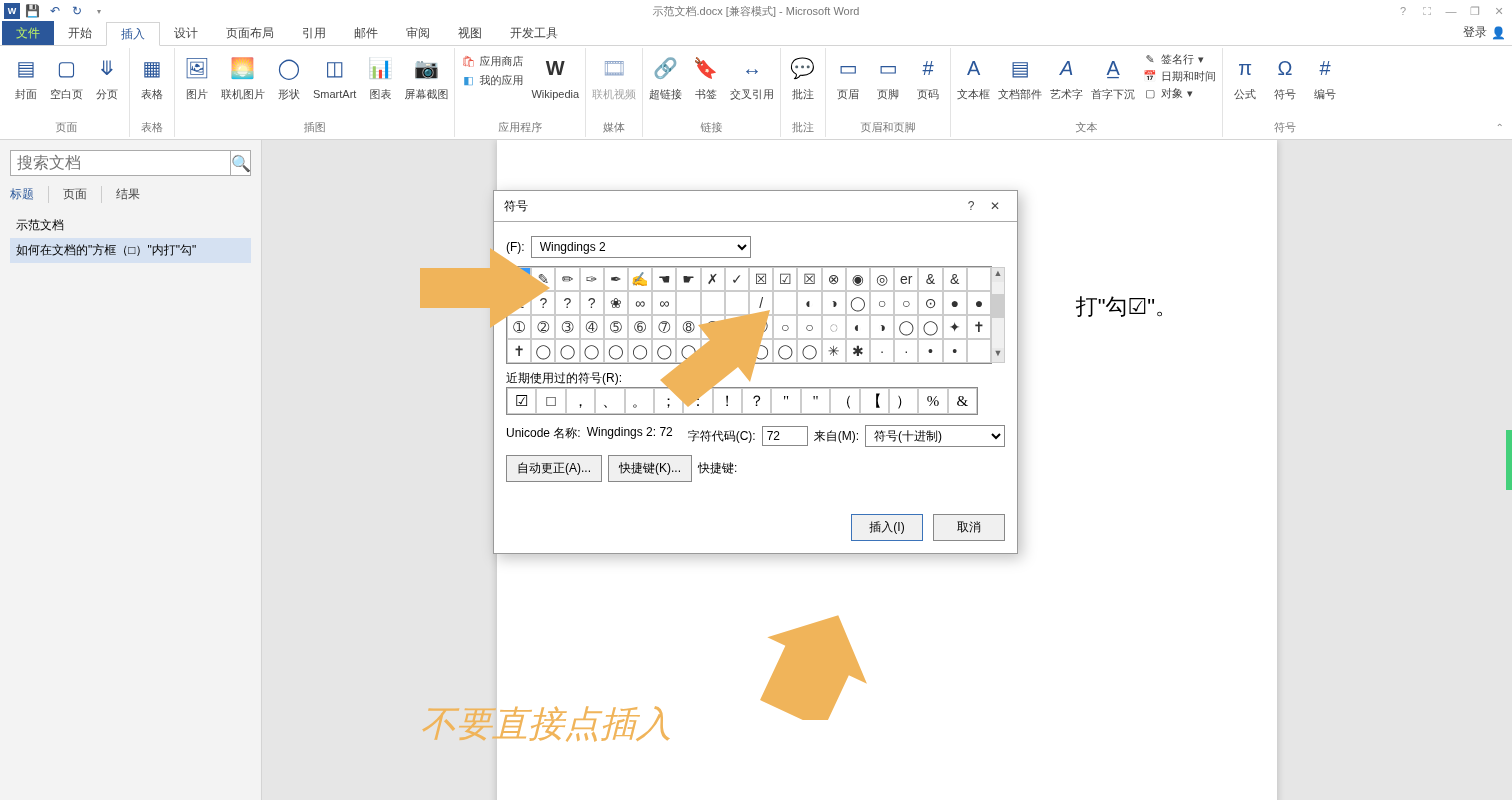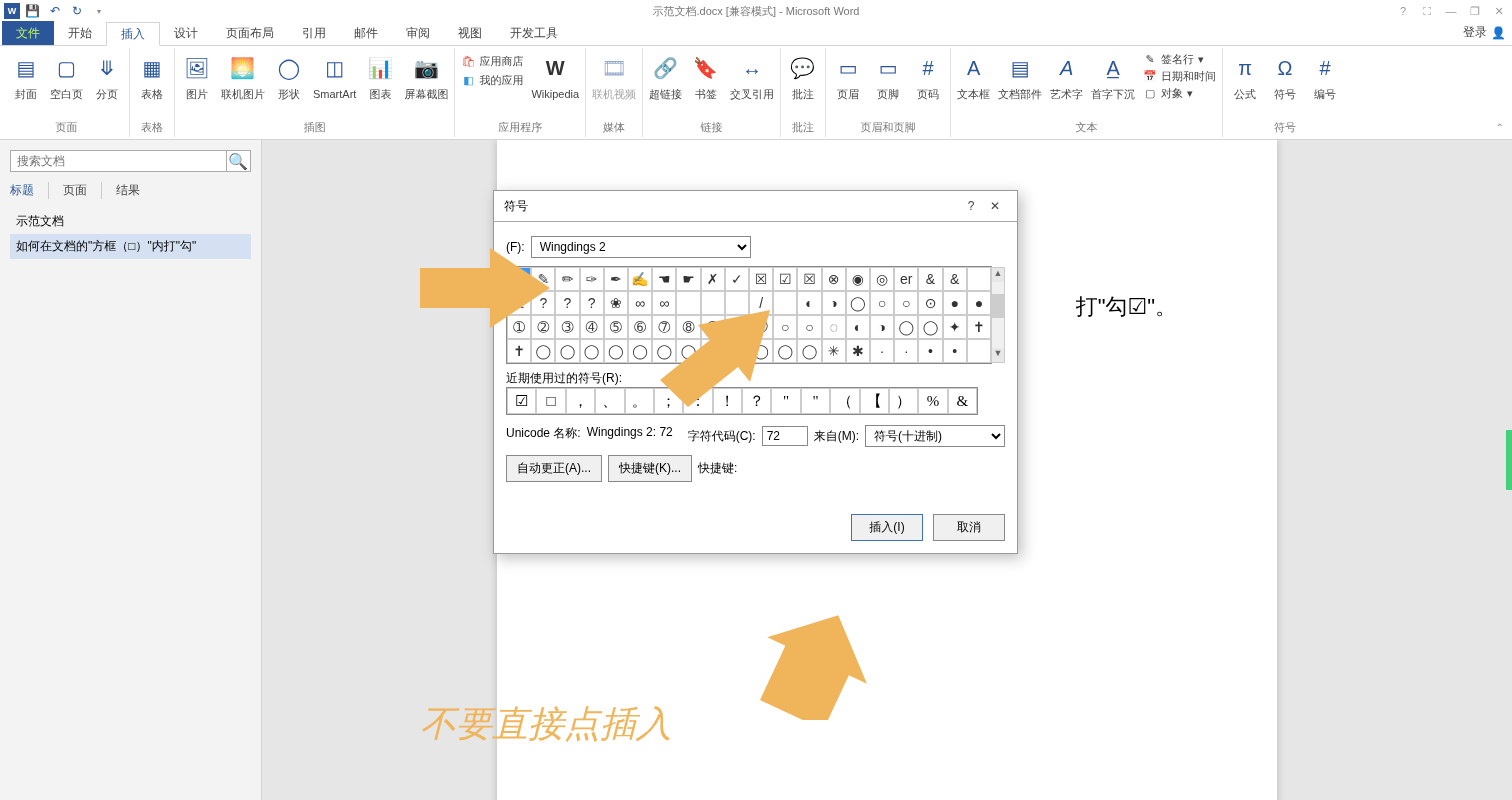--- a/index.html
+++ b/index.html
@@ -33,21 +33,21 @@
 .ribbon .chev { position:absolute; right:8px; bottom:6px; color:#888; font-size:10px; }
 
 
 .body { position: absolute; top: 140px; bottom: 0; left: 0; right: 0; display: flex; background: #e6e6e6; }
 
 
 .navpane { width: 262px; background: #f3f3f3; border-right: 1px solid #d4d4d4; padding: 10px; display: flex; flex-direction: column; }
 .navpane h3 { font-size: 16px; font-weight: normal; color: #2b579a; margin-bottom: 10px; display:flex; justify-content:space-between; align-items:center; }
 .navpane .closebtn { color:#666; font-size:12px; }
 .navpane .search { display: flex; border: 1px solid #ababab; background: #fff; margin-bottom: 10px; }
-.navpane .search input { flex: 1; border: none; padding: 3px 6px; font-size: 12px; outline: none; background:transparent; }
+.navpane .search input { flex: 1; border: none; padding: 3px 6px; font-size: 16px; outline: none; background:transparent; }
 .navpane .search .sbtn { width: 24px; display: flex; align-items: center; justify-content: center; color: #2b579a; border-left: 1px solid #ababab; }
 .navpane .navtabs { display: flex; gap: 14px; font-size: 12px; margin-bottom: 10px; }
 .navpane .navtabs span { color: #444; cursor: pointer; }
 .navpane .navtabs span.active { color: #2b579a; }
 .navpane .navtabs .sep { width:1px; background:#ccc; }
 .doc-items { font-size: 12px; }
 .doc-items .item { padding: 4px 6px; cursor: pointer; }
 .doc-items .item.selected { background: #d5e1f2; }
 
 

